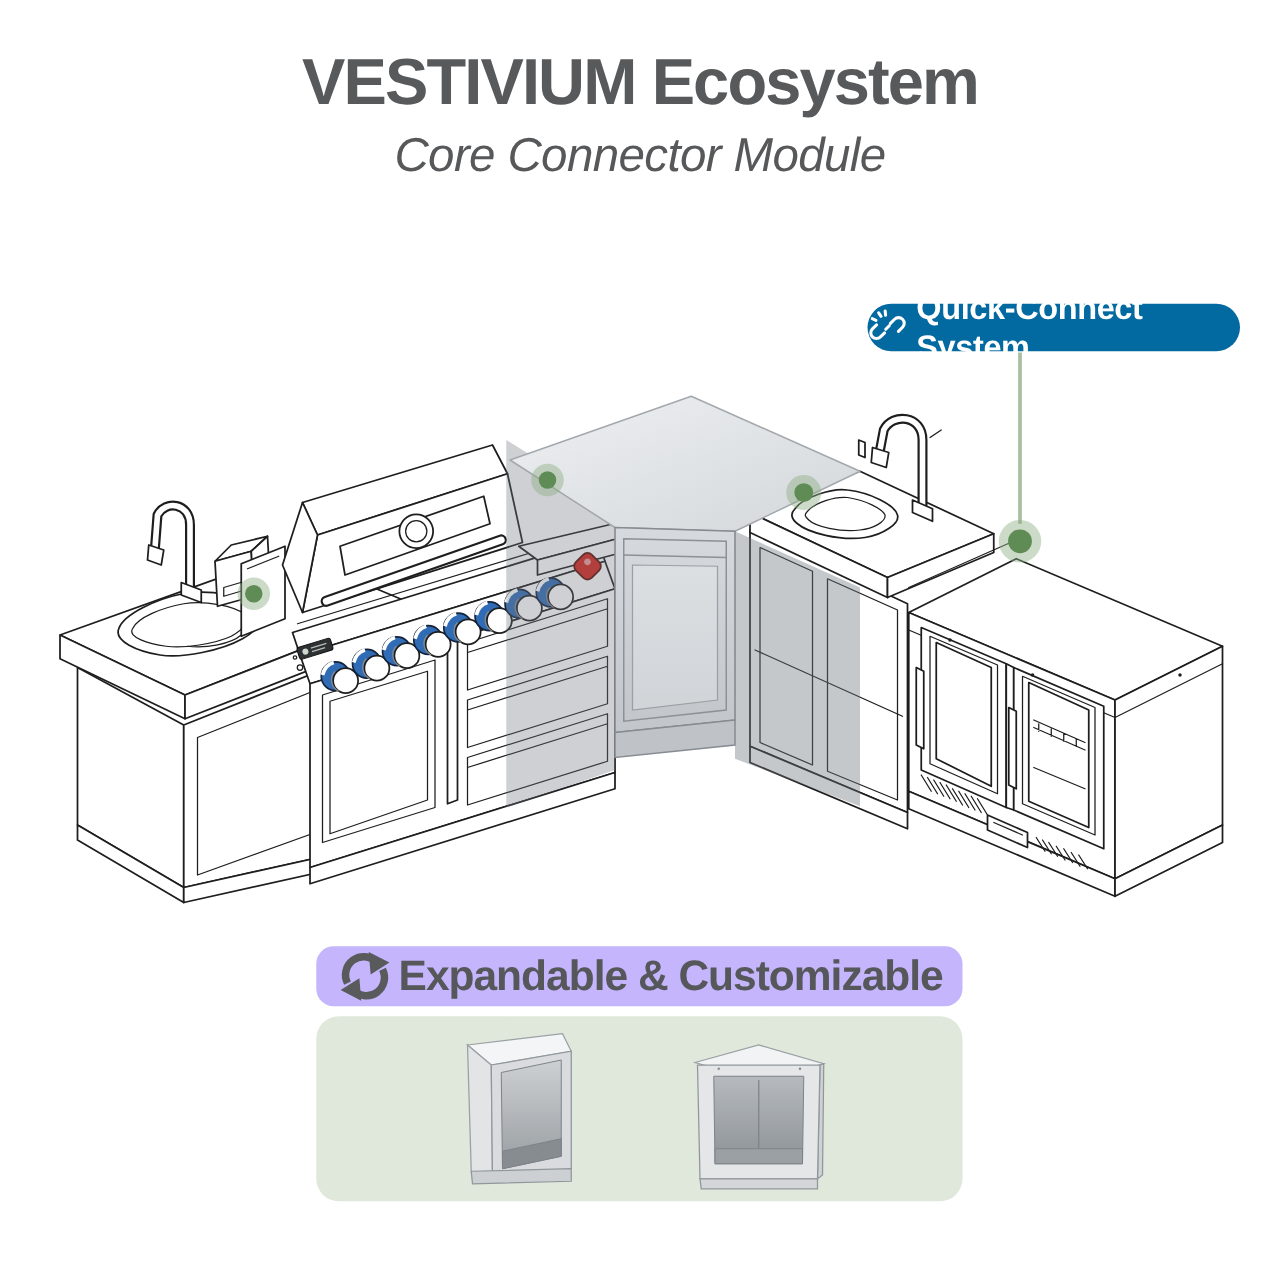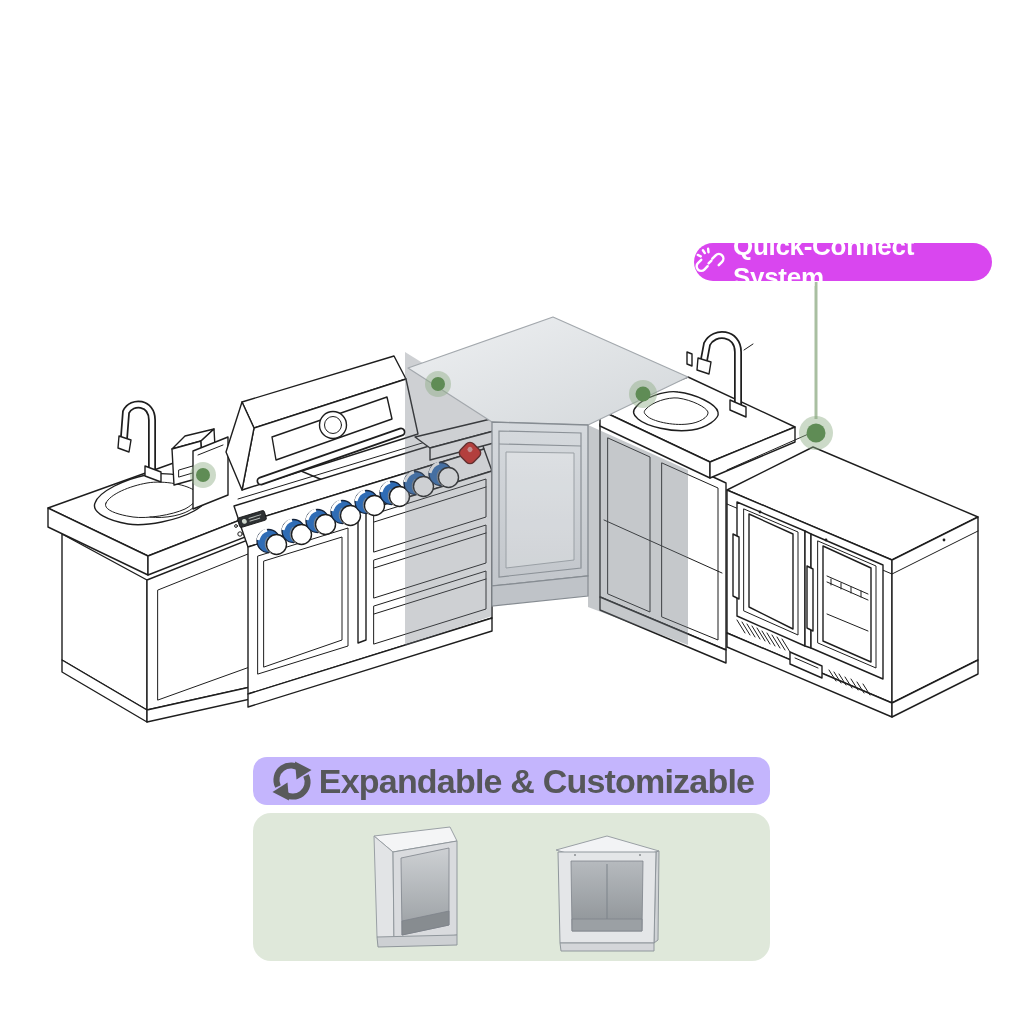--- a/index.html
+++ b/index.html
@@ -5,41 +5,43 @@
   html,body{margin:0;padding:0;}
   body{
     width:1024px;height:1024px;position:relative;overflow:hidden;
     background:#ffffff;font-family:"Liberation Sans", sans-serif;
   }
   .header{position:absolute;top:36px;left:0;width:1024px;text-align:center;color:#58595b;z-index:3;}
   .title{margin:0;font-size:52px;font-weight:700;letter-spacing:-1.5px;color:#58595b;}
   .subtitle{margin:8px 0 0 0;font-size:38px;font-style:italic;font-weight:500;letter-spacing:-0.5px;color:#57585a;}
   .badge{
     position:absolute;left:694px;top:243px;width:298px;height:38px;z-index:3;
-    background:#d946ef;border-radius:19px;display:flex;align-items:center;justify-content:center;
+    background:#0369a1;border-radius:19px;display:flex;align-items:center;justify-content:center;
     gap:7px;color:#ffffff;font-size:26px;font-weight:700;letter-spacing:-0.3px;
   }
   .badge svg{flex:0 0 auto;}
   .feature-bar{
     position:absolute;left:253px;top:757px;width:517px;height:48px;z-index:1;
     background:#c4b5fd;border-radius:14px;display:flex;align-items:center;justify-content:center;
     gap:4px;color:#56575a;font-size:34px;font-weight:600;letter-spacing:-0.8px;
   }
   .thumb-panel{
     position:absolute;left:253px;top:813px;width:517px;height:148px;z-index:1;
     background:#dfe8da;border-radius:18px;
   }
   .scene{position:absolute;left:0;top:0;z-index:2;pointer-events:none;}
   .ln{stroke:#1e1e1e;stroke-width:1.4;fill:#ffffff;stroke-linejoin:round;stroke-linecap:round;}
   .ln-t{stroke:#1e1e1e;stroke-width:1;fill:none;stroke-linejoin:round;stroke-linecap:round;}
 </style>
 </head>
 <body>
 
 <div class="header">
+  <h1 class="title">VESTIVIUM Ecosystem</h1>
+  <div class="subtitle">Core Connector Module</div>
 </div>
 
 <div class="badge">
   <svg width="32" height="32" viewBox="-17 -17 34 34">
     <g stroke="#ffffff" stroke-width="2.6" fill="none" stroke-linecap="round" stroke-linejoin="round">
       <path d="M -2.5,4.5 L -6,8 A 4.8,4.8 0 0 1 -12.8,1.2 L -9.3,-2.3"></path>
       <path d="M 2.5,-3.5 L 6,-7 A 4.8,4.8 0 0 1 12.8,-0.2 L 9.3,3.3"></path>
       <path d="M -1.5,1.5 L 1.5,-1.5"></path>
       <path d="M -7.5,-12.5 L -5.5,-9.5"></path>
       <path d="M -13,-7.5 L -9.8,-6"></path>

